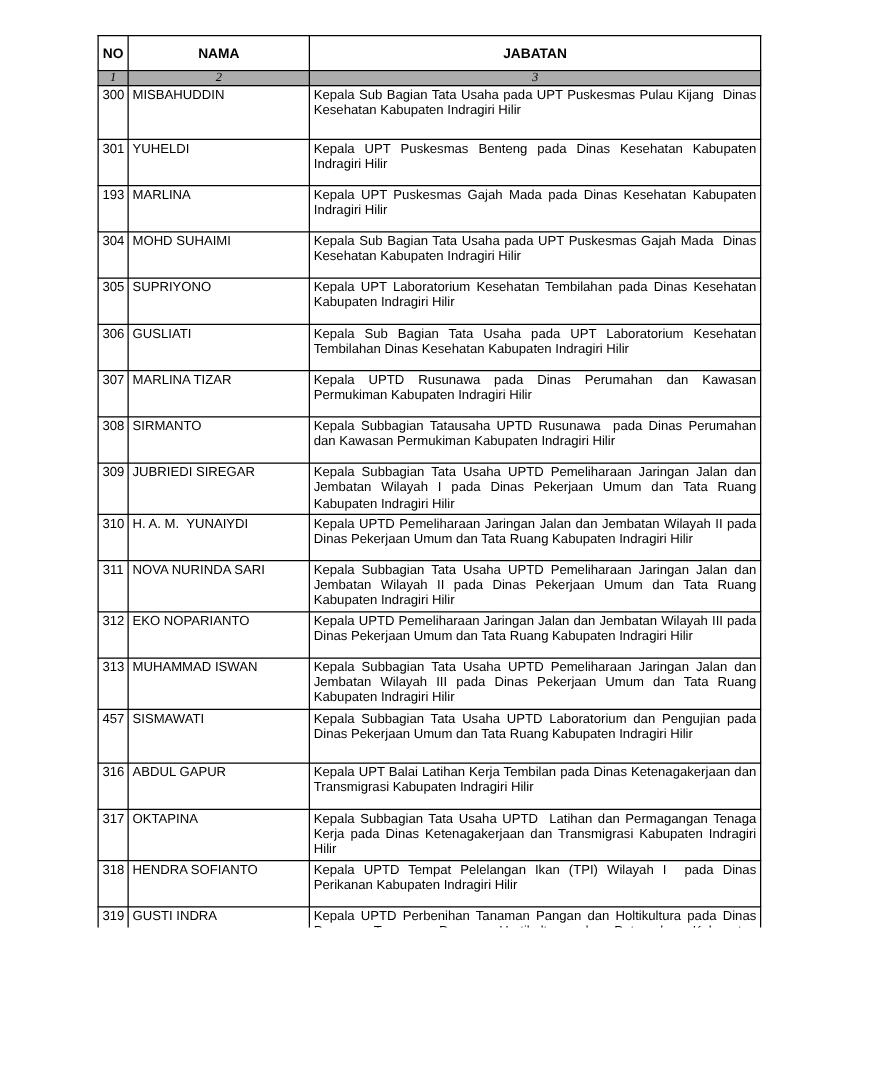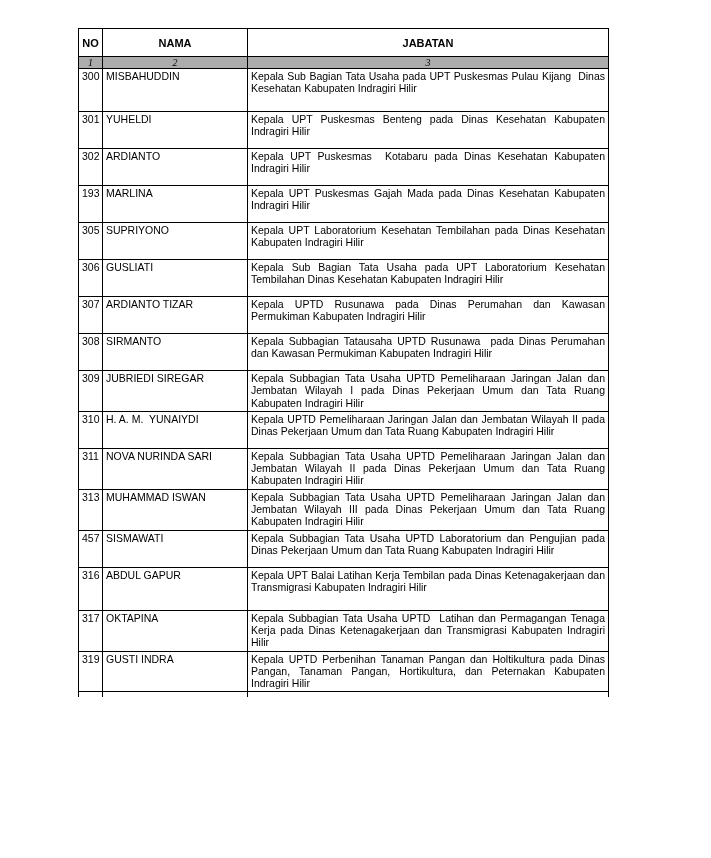--- a/index.html
+++ b/index.html
@@ -105,42 +105,42 @@
           <td class="no-cell">300</td>
           <td class="nama-cell">MISBAHUDDIN</td>
           <td class="jabatan-cell">Kepala Sub Bagian Tata Usaha pada UPT Puskesmas Pulau Kijang  Dinas Kesehatan Kabupaten Indragiri Hilir</td>
         </tr>
         <tr>
           <td class="no-cell">301</td>
           <td class="nama-cell">YUHELDI</td>
           <td class="jabatan-cell">Kepala UPT Puskesmas Benteng pada Dinas Kesehatan Kabupaten Indragiri Hilir</td>
         </tr>
         <tr>
-          <td class="no-cell">302</td>
-          <td class="nama-cell">ARDIANTO</td>
-          <td class="jabatan-cell">Kepala UPT Puskesmas  Kotabaru pada Dinas Kesehatan Kabupaten Indragiri Hilir</td>
-        </tr>
-        <tr>
           <td class="no-cell">193</td>
           <td class="nama-cell">MARLINA</td>
           <td class="jabatan-cell">Kepala UPT Puskesmas Gajah Mada pada Dinas Kesehatan Kabupaten Indragiri Hilir</td>
         </tr>
         <tr>
+          <td class="no-cell">304</td>
+          <td class="nama-cell">MOHD SUHAIMI</td>
+          <td class="jabatan-cell">Kepala Sub Bagian Tata Usaha pada UPT Puskesmas Gajah Mada  Dinas Kesehatan Kabupaten Indragiri Hilir</td>
+        </tr>
+        <tr>
           <td class="no-cell">305</td>
           <td class="nama-cell">SUPRIYONO</td>
           <td class="jabatan-cell">Kepala UPT Laboratorium Kesehatan Tembilahan pada Dinas Kesehatan Kabupaten Indragiri Hilir</td>
         </tr>
         <tr>
           <td class="no-cell">306</td>
           <td class="nama-cell">GUSLIATI</td>
           <td class="jabatan-cell">Kepala Sub Bagian Tata Usaha pada UPT Laboratorium Kesehatan Tembilahan Dinas Kesehatan Kabupaten Indragiri Hilir</td>
         </tr>
         <tr>
           <td class="no-cell">307</td>
-          <td class="nama-cell">ARDIANTO TIZAR</td>
+          <td class="nama-cell">MARLINA TIZAR</td>
           <td class="jabatan-cell">Kepala UPTD Rusunawa pada Dinas Perumahan dan Kawasan Permukiman Kabupaten Indragiri Hilir</td>
         </tr>
         <tr>
           <td class="no-cell">308</td>
           <td class="nama-cell">SIRMANTO</td>
           <td class="jabatan-cell">Kepala Subbagian Tatausaha UPTD Rusunawa  pada Dinas Perumahan dan Kawasan Permukiman Kabupaten Indragiri Hilir</td>
         </tr>
         <tr>
           <td class="no-cell">309</td>
           <td class="nama-cell">JUBRIEDI SIREGAR</td>
@@ -150,38 +150,48 @@
           <td class="no-cell">310</td>
           <td class="nama-cell">H. A. M.  YUNAIYDI</td>
           <td class="jabatan-cell">Kepala UPTD Pemeliharaan Jaringan Jalan dan Jembatan Wilayah II pada Dinas Pekerjaan Umum dan Tata Ruang Kabupaten Indragiri Hilir</td>
         </tr>
         <tr>
           <td class="no-cell">311</td>
           <td class="nama-cell">NOVA NURINDA SARI</td>
           <td class="jabatan-cell">Kepala Subbagian Tata Usaha UPTD Pemeliharaan Jaringan Jalan dan Jembatan Wilayah II pada Dinas Pekerjaan Umum dan Tata Ruang Kabupaten Indragiri Hilir</td>
         </tr>
         <tr>
+          <td class="no-cell">312</td>
+          <td class="nama-cell">EKO NOPARIANTO</td>
+          <td class="jabatan-cell">Kepala UPTD Pemeliharaan Jaringan Jalan dan Jembatan Wilayah III pada Dinas Pekerjaan Umum dan Tata Ruang Kabupaten Indragiri Hilir</td>
+        </tr>
+        <tr>
           <td class="no-cell">313</td>
           <td class="nama-cell">MUHAMMAD ISWAN</td>
           <td class="jabatan-cell">Kepala Subbagian Tata Usaha UPTD Pemeliharaan Jaringan Jalan dan Jembatan Wilayah III pada Dinas Pekerjaan Umum dan Tata Ruang Kabupaten Indragiri Hilir</td>
         </tr>
         <tr>
           <td class="no-cell">457</td>
           <td class="nama-cell">SISMAWATI</td>
           <td class="jabatan-cell">Kepala Subbagian Tata Usaha UPTD Laboratorium dan Pengujian pada Dinas Pekerjaan Umum dan Tata Ruang Kabupaten Indragiri Hilir</td>
         </tr>
         <tr>
           <td class="no-cell">316</td>
           <td class="nama-cell">ABDUL GAPUR</td>
           <td class="jabatan-cell">Kepala UPT Balai Latihan Kerja Tembilan pada Dinas Ketenagakerjaan dan Transmigrasi Kabupaten Indragiri Hilir</td>
         </tr>
         <tr>
           <td class="no-cell">317</td>
           <td class="nama-cell">OKTAPINA</td>
           <td class="jabatan-cell">Kepala Subbagian Tata Usaha UPTD  Latihan dan Permagangan Tenaga Kerja pada Dinas Ketenagakerjaan dan Transmigrasi Kabupaten Indragiri Hilir</td>
+        </tr>
+        <tr>
+          <td class="no-cell">318</td>
+          <td class="nama-cell">HENDRA SOFIANTO</td>
+          <td class="jabatan-cell">Kepala UPTD Tempat Pelelangan Ikan (TPI) Wilayah I  pada Dinas Perikanan Kabupaten Indragiri Hilir</td>
         </tr>
         <tr>
           <td class="no-cell">319</td>
           <td class="nama-cell">GUSTI INDRA</td>
           <td class="jabatan-cell">Kepala UPTD Perbenihan Tanaman Pangan dan Holtikultura pada Dinas Pangan, Tanaman Pangan, Hortikultura, dan Peternakan Kabupaten Indragiri Hilir</td>
         </tr>
       </tbody>
     <tbody>
       <tr class="stub-row">
         <td></td>

